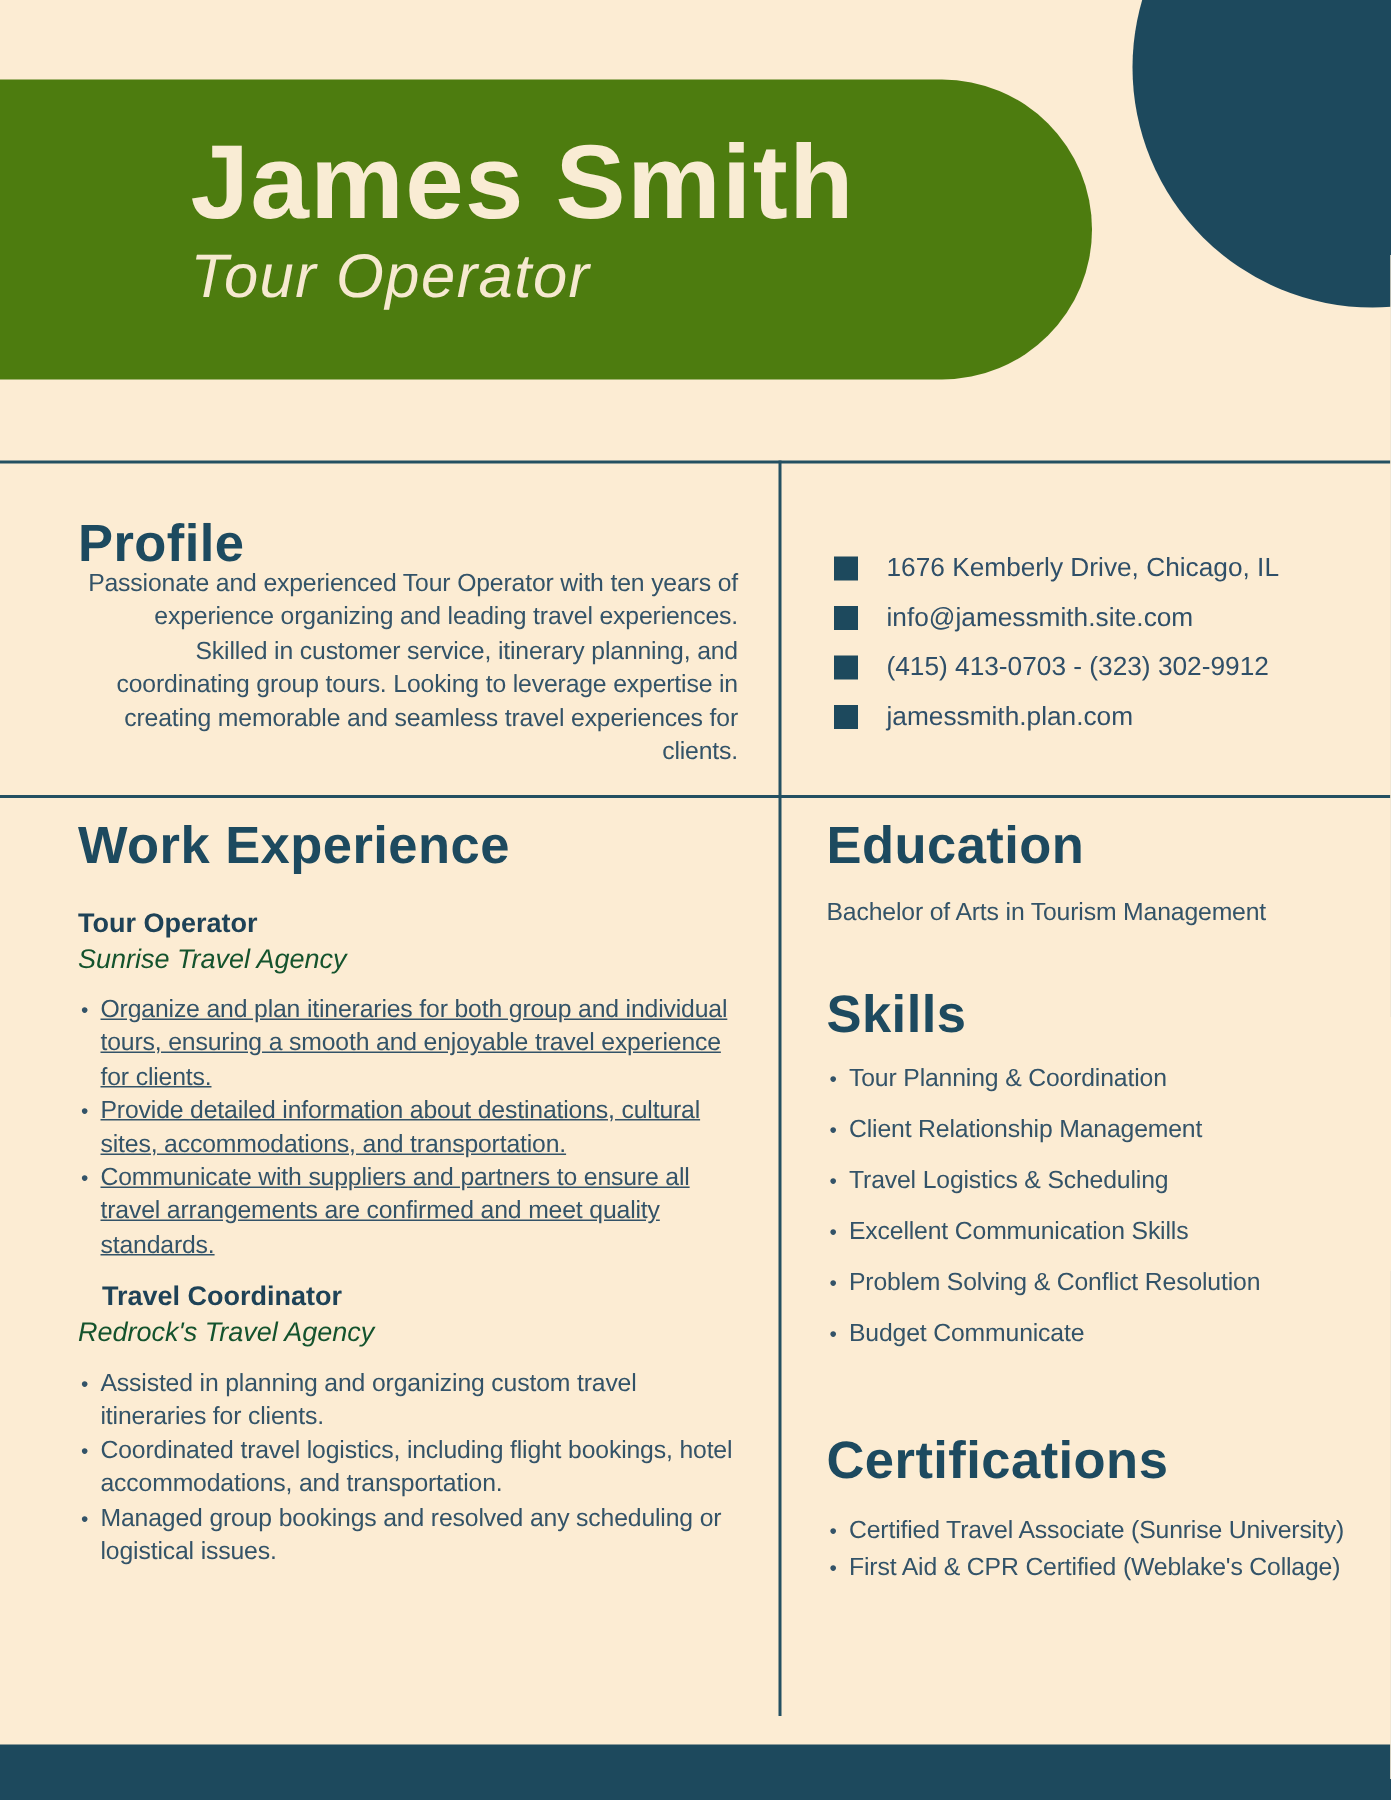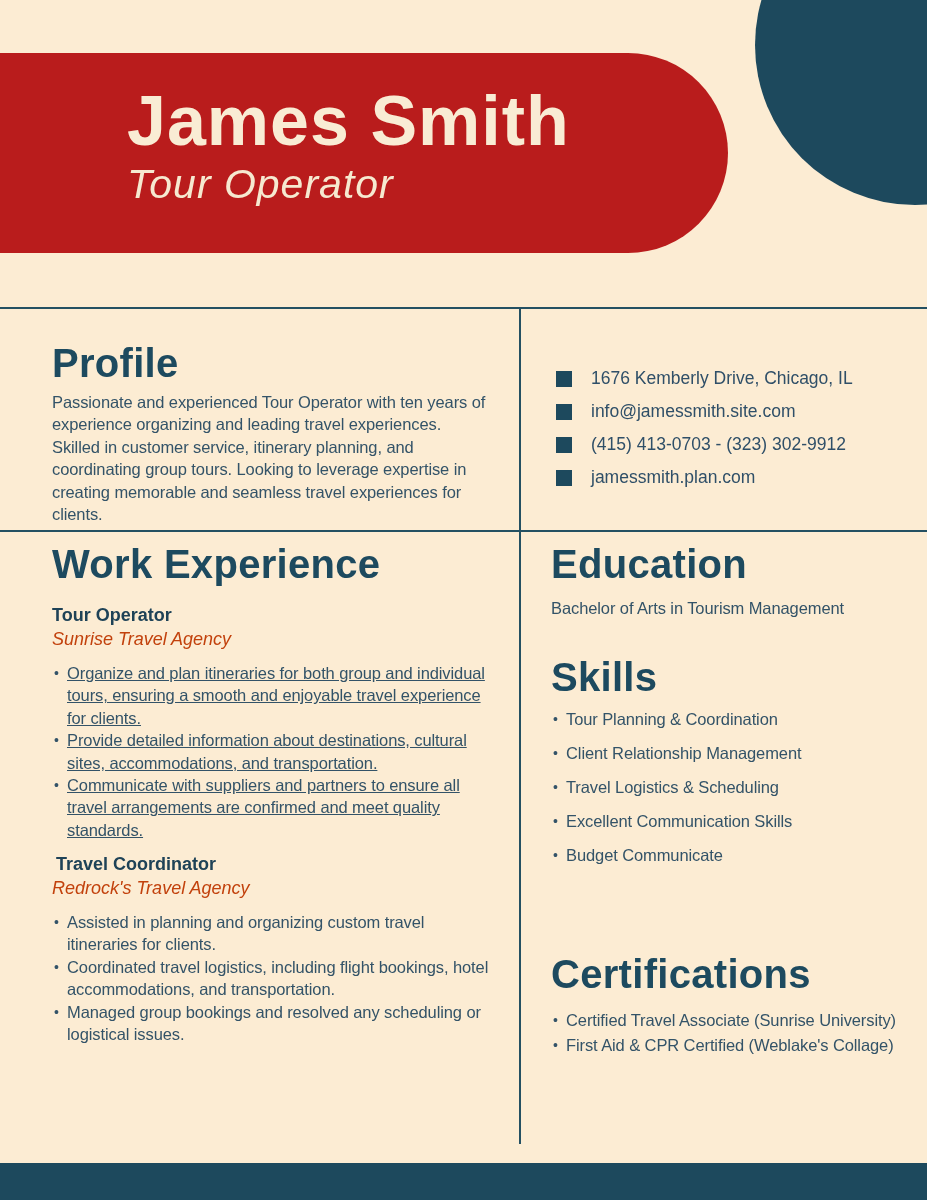--- a/index.html
+++ b/index.html
@@ -9,47 +9,47 @@
     font-family:"Liberation Sans", sans-serif;
     color:#335368;
   }
   
   .top-circle {
     position:absolute; left:755px; top:-115px; width:320px; height:320px;
     border-radius:50%; background:#1d495d;
   }
   .header-banner {
     position:absolute; left:0; top:53px; width:728px; height:200px;
-    background:#b91c1c; border-radius:0 100px 100px 0;
+    background:#4d7c0f; border-radius:0 100px 100px 0;
     box-sizing:border-box; padding:32px 0 0 127px;
   }
   .person-name {
     font-size:70px; line-height:72px; font-weight:bold;
     color:#f9ecd4; letter-spacing:1px; white-space:nowrap;
   }
   .person-title {
     margin-top:5px; font-size:41px; line-height:44px; font-style:italic;
     color:#f6e9d0; letter-spacing:1px; white-space:nowrap;
   }
   
   .rule-h { position:absolute; left:0; width:927px; height:2px; background:#245062; }
   .rule-h.one { top:307px; }
   .rule-h.two { top:530px; }
   .rule-v { position:absolute; left:519px; top:307px; width:2px; height:837px; background:#245062; }
   
   .footer-bar { position:absolute; left:0; top:1163px; width:927px; height:37px; background:#1d495d; }
   
   .abs { position:absolute; }
   .h2 {
-    font-size:40px; line-height:38px; font-weight:bold;
+    font-size:35px; line-height:38px; font-weight:bold;
     color:#1d4a5f; letter-spacing:.3px; white-space:nowrap;
   }
   .body-text { font-size:16.5px; line-height:22.4px; color:#335368; letter-spacing:-0.1px; }
   .job-title { font-size:18px; line-height:22px; font-weight:bold; color:#1e4257; }
-  .job-company { font-size:18px; line-height:22px; font-style:italic; color:#c2410c; }
+  .job-company { font-size:18px; line-height:22px; font-style:italic; color:#14532d; }
   ul.bullets { margin:0; padding:0; list-style:none; }
   ul.bullets li { position:relative; padding-left:15px; }
   ul.bullets li::before {
     content:"\2022"; position:absolute; left:2px; top:0;
     color:#335368; font-size:14px;
   }
   ul.loose li { margin-bottom:12px; }
   ul.loose li:last-child { margin-bottom:0; }
   
   ul.contact { margin:0; padding:0; list-style:none; }
@@ -67,21 +67,21 @@
   <div class="header-banner">
     <div class="person-name">James Smith</div>
     <div class="person-title">Tour Operator</div>
   </div>
 
   <div class="rule-h one"></div>
   <div class="rule-h two"></div>
   <div class="rule-v"></div>
 
   <div class="abs h2" style="left:52px; top:344px;">Profile</div>
-  <div class="abs body-text" style="left:52px; top:391px; width:440px;">Passionate and experienced Tour Operator with ten years of experience organizing and leading travel experiences. Skilled in customer service, itinerary planning, and coordinating group tours. Looking to leverage expertise in creating memorable and seamless travel experiences for clients.</div>
+  <div class="abs body-text" style="left:52px; top:378px; width:440px;text-align:right;">Passionate and experienced Tour Operator with ten years of experience organizing and leading travel experiences. Skilled in customer service, itinerary planning, and coordinating group tours. Looking to leverage expertise in creating memorable and seamless travel experiences for clients.</div>
 
   <ul class="contact abs" style="left:556px; top:362px;">
     <li>
       <span class="sq"></span>
       <span class="contact-text">1676 Kemberly Drive, Chicago, IL</span>
     </li>
     <li>
       <span class="sq"></span>
       <span class="contact-text">info@jamessmith.site.com</span>
     </li>
@@ -98,39 +98,40 @@
   <div class="abs h2" style="left:52px; top:545px;">Work Experience</div>
 
   <div class="abs job-title" style="left:52px; top:604px;">Tour Operator</div>
   <div class="abs job-company" style="left:52px; top:628px;">Sunrise Travel Agency</div>
   <ul class="bullets abs body-text" style="left:52px; top:662px; width:445px;text-decoration:underline;">
     <li>Organize and plan itineraries for both group and individual tours, ensuring a smooth and enjoyable travel experience for clients.</li>
     <li>Provide detailed information about destinations, cultural sites, accommodations, and transportation.</li>
     <li>Communicate with suppliers and partners to ensure all travel arrangements are confirmed and meet quality standards.</li>
   </ul>
 
-  <div class="abs job-title" style="left:56px; top:853px;">Travel Coordinator</div>
+  <div class="abs job-title" style="left:68px; top:853px;">Travel Coordinator</div>
   <div class="abs job-company" style="left:52px; top:877px;">Redrock's Travel Agency</div>
   <ul class="bullets abs body-text" style="left:52px; top:911px; width:445px;">
     <li>Assisted in planning and organizing custom travel itineraries for clients.</li>
     <li>Coordinated travel logistics, including flight bookings, hotel accommodations, and transportation.</li>
     <li>Managed group bookings and resolved any scheduling or logistical issues.</li>
   </ul>
 
   <div class="abs h2" style="left:551px; top:545px;">Education</div>
   <div class="abs body-text" style="left:551px; top:597px; width:370px; line-height:23px;">
     <div>Bachelor of Arts in Tourism Management</div>
   </div>
 
   <div class="abs h2" style="left:551px; top:658px;">Skills</div>
   <ul class="bullets loose abs body-text" style="left:551px; top:708px; width:370px; line-height:22px;">
     <li>Tour Planning &amp; Coordination</li>
     <li>Client Relationship Management</li>
     <li>Travel Logistics &amp; Scheduling</li>
     <li>Excellent Communication Skills</li>
+    <li>Problem Solving &amp; Conflict Resolution</li>
     <li>Budget Communicate</li>
   </ul>
 
   <div class="abs h2" style="left:551px; top:955px;">Certifications</div>
   <ul class="bullets abs body-text" style="left:551px; top:1008px; width:380px; line-height:25px;">
     <li>Certified Travel Associate (Sunrise University)</li>
     <li>First Aid &amp; CPR Certified (Weblake's Collage)</li>
   </ul>
 
   <div class="footer-bar"></div>

